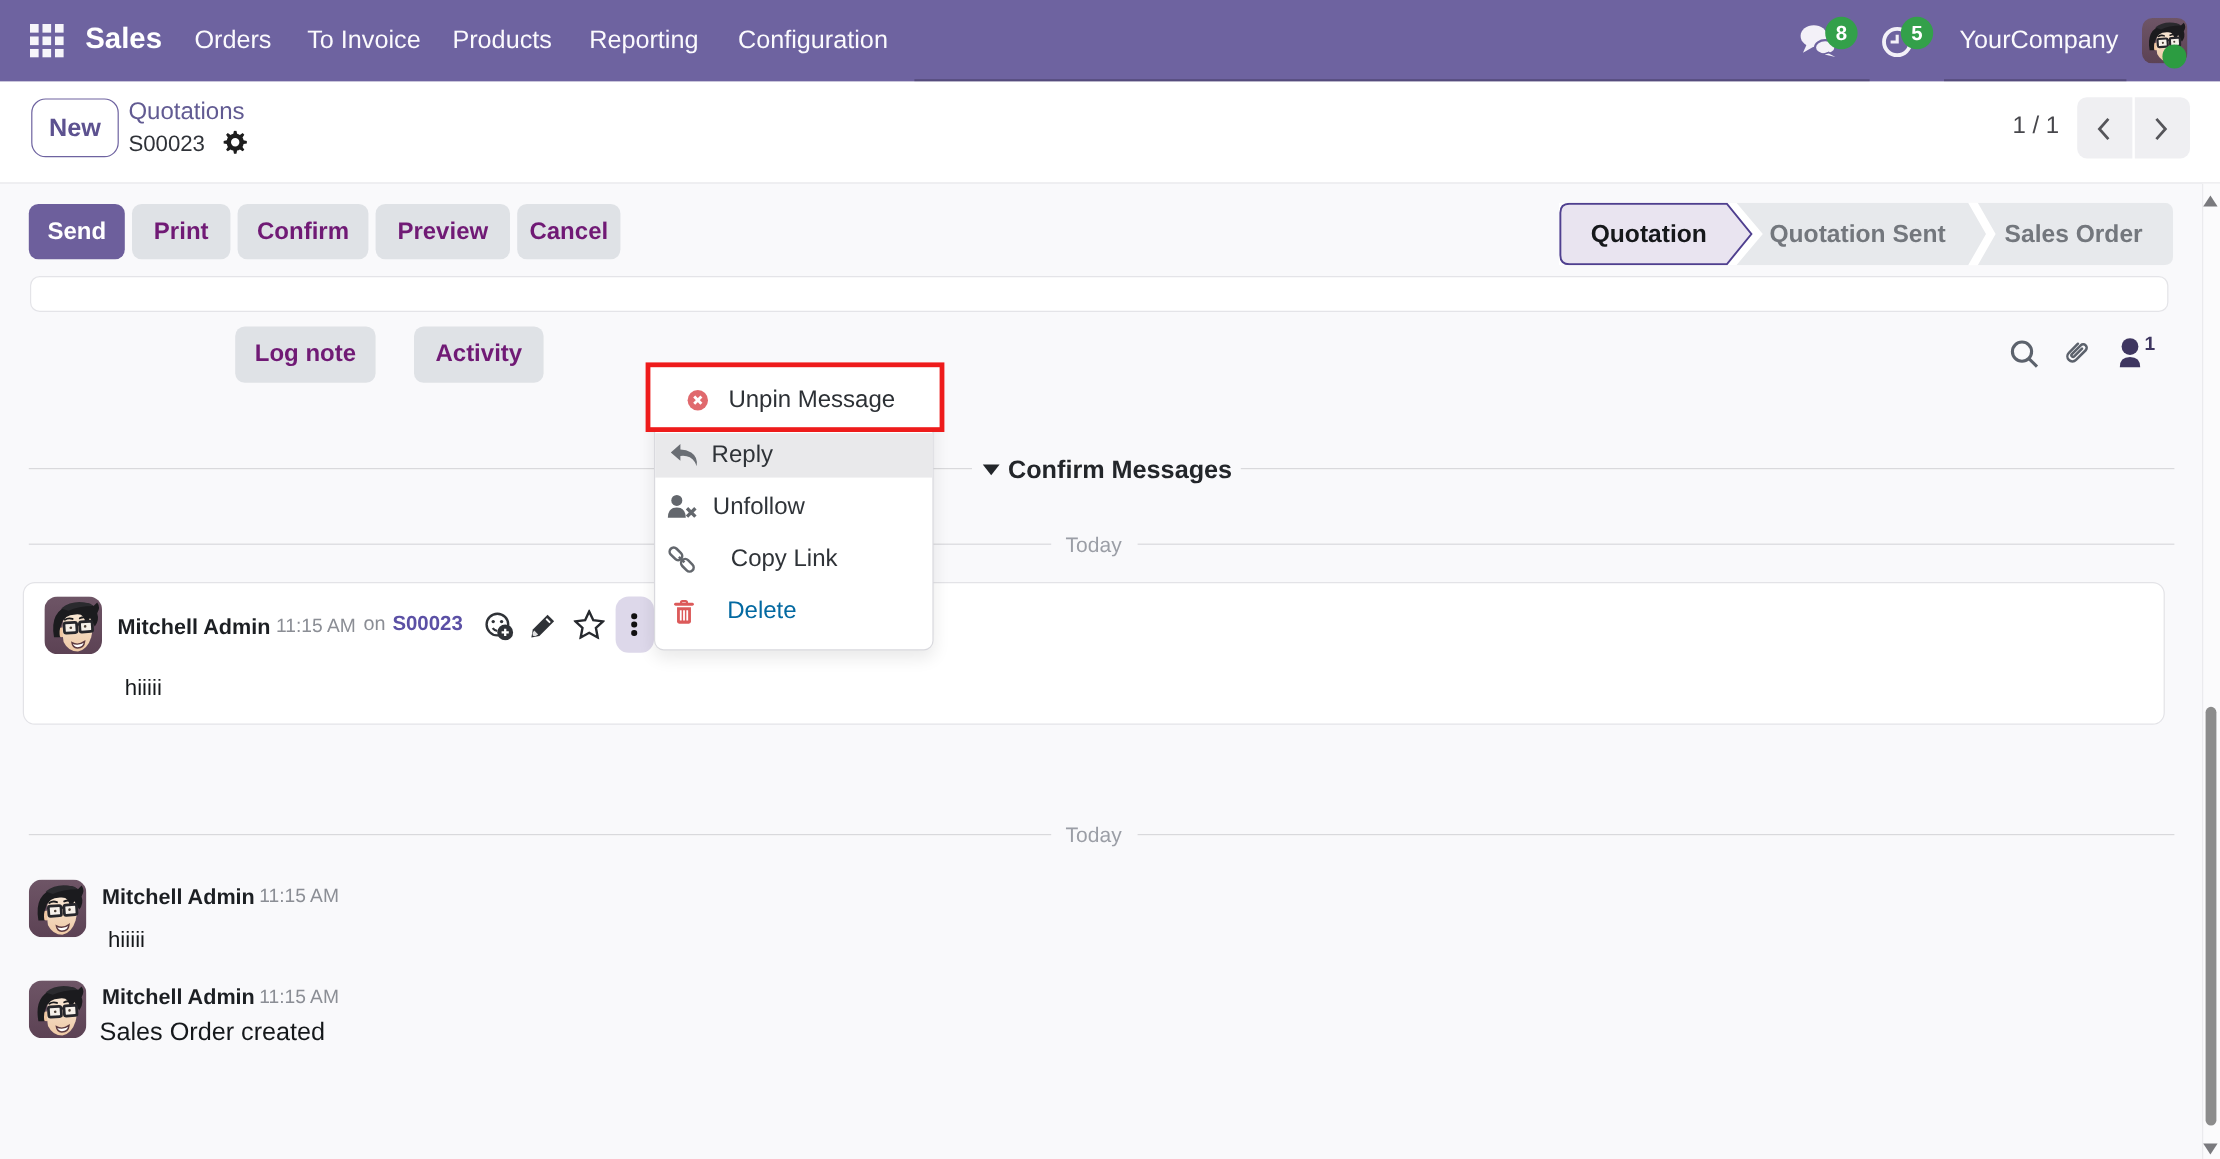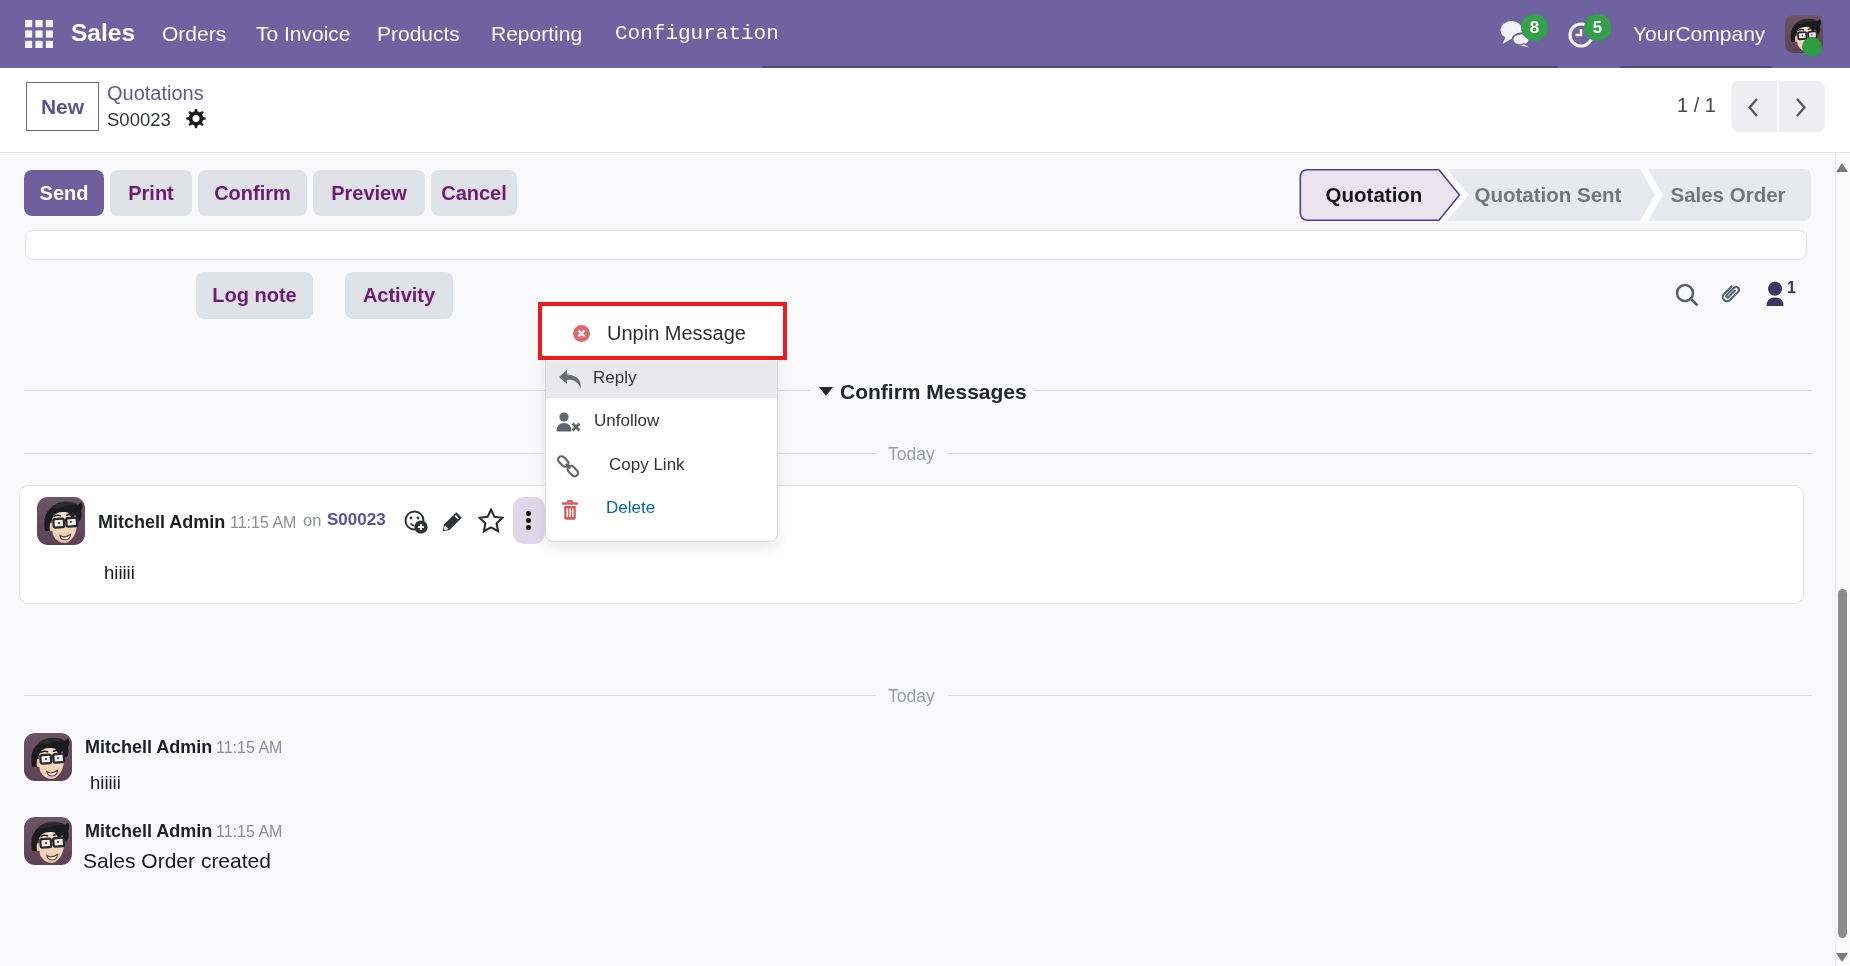--- a/index.html
+++ b/index.html
@@ -7,42 +7,42 @@
   .abs { position:absolute; }
   #page { position:relative; width:1850px; height:966px; }
 
   
   #navbar { position:absolute; left:0; top:0; width:1850px; height:68px; background:#6e63a0; }
   .navitem { position:absolute; top:0; height:68px; line-height:68px; color:#fbfafd; font-size:21px; }
   #brand { position:absolute; left:71px; top:0; height:68px; line-height:66px; color:#fff; font-size:24.5px; font-weight:700; }
 
   
   #cpanel { position:absolute; left:0; top:68px; width:1850px; height:85px; background:#fff; border-bottom:1px solid #e4e4e8; }
-  #newbtn { position:absolute; left:26px; top:14px; width:73px; height:49px; background:#fff; border:1px solid #6e63a0; border-radius:0; color:#5d5290; font-size:21px; font-weight:600; text-align:center; line-height:47px; }
+  #newbtn { position:absolute; left:26px; top:14px; width:73px; height:49px; background:#fff; border:1px solid #6e63a0; border-radius:12px; color:#5d5290; font-size:21px; font-weight:600; text-align:center; line-height:47px; }
   .pagerbtn { position:absolute; top:13px; width:46px; height:51px; background:#efeff2; }
 
   
   .btn { position:absolute; top:170px; height:46px; border-radius:8px; font-size:20px; font-weight:700; text-align:center; line-height:46px; }
   .btn-purple { background:#6d5f9c; color:#fff; }
   .btn-grey { background:#dfe2e6; color:#701a75; }
   .cbtn { position:absolute; top:272px; height:47px; border-radius:8px; font-size:20px; font-weight:700; text-align:center; line-height:47px; }
 
   .hline { position:absolute; height:1px; background:#d9d9dc; }
   .today { position:absolute; font-size:17.5px; color:#9b9ea6; }
 
   
   #card { position:absolute; left:19px; top:485px; width:1785px; height:119px; background:#fff; border:1px solid #e3e3e7; border-radius:10px; }
 
   .mname { position:absolute; font-size:18px; font-weight:700; color:#1c1f23; }
   .mtime { position:absolute; font-size:16px; color:#8b8e95; }
   .mbody { position:absolute; font-size:18.5px; color:#15181b; }
 
   
   #menu { position:absolute; left:545px; top:308px; width:233px; height:234px; background:#fff; border:1px solid #d9d9de; border-radius:0 0 8px 8px; box-shadow:0 6px 14px rgba(0,0,0,0.09); }
-  .mi-text { position:absolute; font-size:17px; color:#2f3338; }
+  .mi-text { position:absolute; font-size:20px; color:#2f3338; }
   #redbox { position:absolute; left:538px; top:302px; width:249px; height:58px; background:#fff; border:4px solid #ee1b1b; }
 
   
   #sbtrack { position:absolute; left:1835px; top:153px; width:15px; height:813px; background:#fbfbfc; border-left:1px solid #ebebee; }
   #sbthumb { position:absolute; left:1838px; top:589px; width:9px; height:349px; background:#8c8c8c; border-radius:5px; }
 </style>
 </head>
 <body>
 <div id="page">
 
@@ -58,21 +58,21 @@
         <rect x="0" y="20.8" width="7.2" height="7.2"></rect>
           <rect x="10.4" y="20.8" width="7.2" height="7.2"></rect>
           <rect x="20.8" y="20.8" width="7.2" height="7.2"></rect>
       </g>
     </svg>
     <span id="brand">Sales</span>
     <span class="navitem" style="left:162px;">Orders</span>
     <span class="navitem" style="left:256px;">To Invoice</span>
     <span class="navitem" style="left:377px;">Products</span>
     <span class="navitem" style="left:491px;">Reporting</span>
-    <span class="navitem" style="left:615px;font-family:Liberation Mono, monospace;">Configuration</span>
+    <span class="navitem" style="left:615px;">Configuration</span>
     <div class="abs" style="left:762px; top:66px; width:796px; height:2px; background:rgba(40,34,60,0.35);"></div>
     <div class="abs" style="left:1620px; top:66px; width:152px; height:2px; background:rgba(40,34,60,0.35);"></div>
 
     <svg class="abs" style="left:1499px; top:19px;" width="34" height="30" viewBox="0 0 34 30">
       <ellipse cx="12.5" cy="11" rx="11" ry="9" fill="#f3f1f8"></ellipse>
       <path d="M7 17 L3.5 25 L13 19.5 Z" fill="#f3f1f8"></path>
       <g stroke="#6e63a0" stroke-width="1.8">
         <ellipse cx="22" cy="20.5" rx="8.5" ry="6" fill="#f3f1f8"></ellipse>
         <path d="M25 25 L30.5 28.5 L21.5 26.3 Z" fill="#f3f1f8"></path>
       </g>

